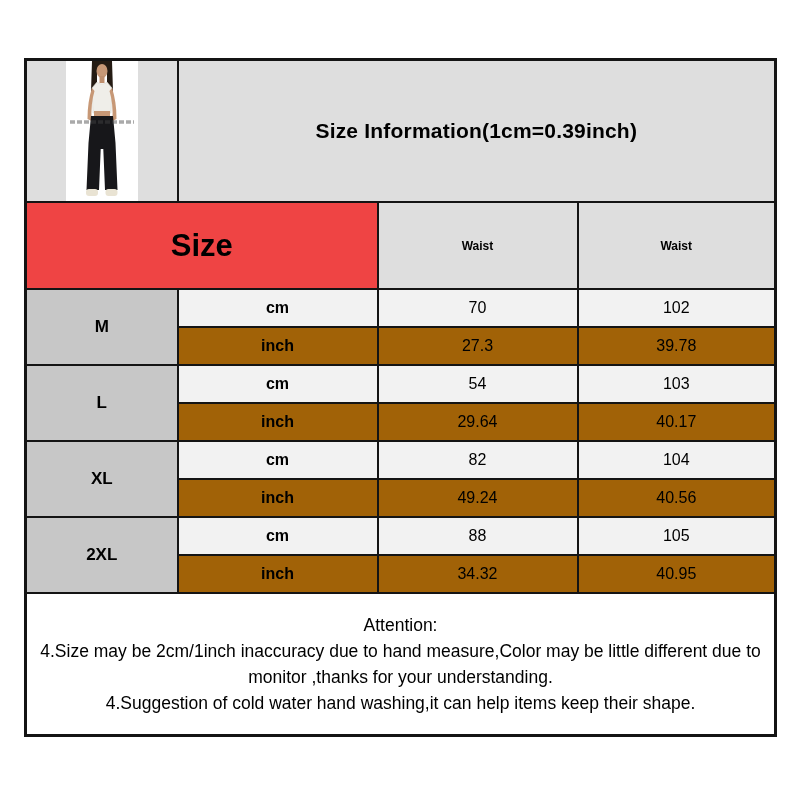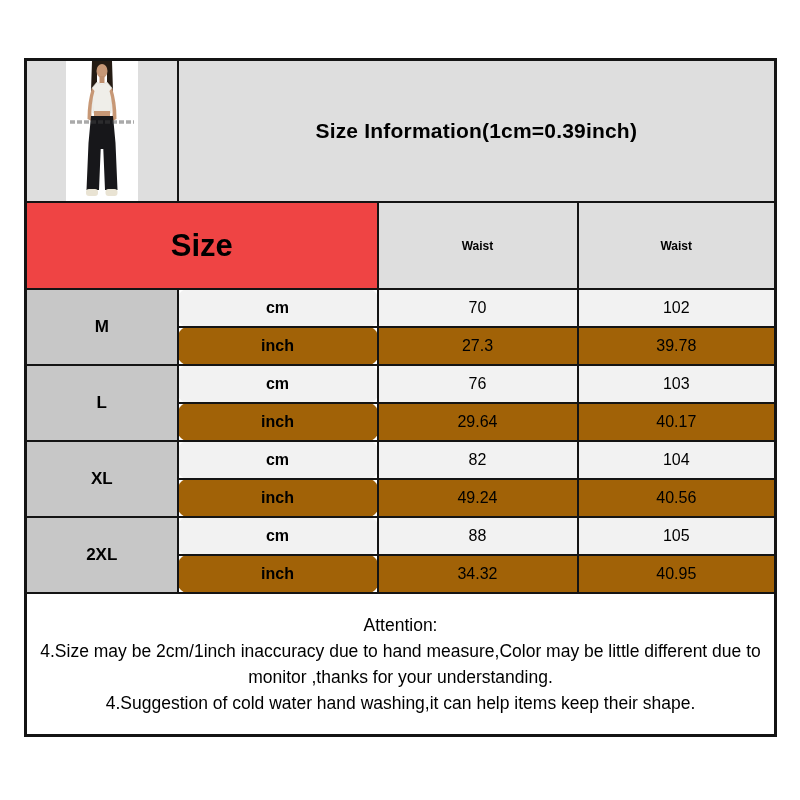--- a/index.html
+++ b/index.html
@@ -17,21 +17,21 @@
     overflow:hidden;
   }
   .img-cell{background:#dedede;height:140px;}
   .title-cell{background:#dedede;font-size:21px;font-weight:bold;letter-spacing:0.2px;}
   .size-head{background:#ef4444;font-size:31px;font-weight:bold;height:85px;}
   .col-head{background:#dedede;font-size:12px;font-weight:bold;}
   .size-label{background:#c7c7c7;font-size:17px;font-weight:bold;}
   tr.cm-row td.data{background:#f2f2f2;}
   tr.inch-row td.data{background:#a16207;}
   tr.cm-row, tr.inch-row{height:38px;}
-  .unit{font-weight:bold;font-size:16px;border-radius:10px;}
+  .unit{font-weight:bold;font-size:16px;}
   .val{font-size:16px;font-weight:normal;}
   .attention-cell{
     background:#ffffff;text-align:left;vertical-align:top;
     height:140px;padding:3px 8px 0 6px;
   }
   .attn-heading{font-size:17.5px;line-height:1.5;}
   .attn-line{font-size:17.5px;line-height:1.5;}
   .photo{
     width:72px;height:140px;margin:0 auto;background:#ffffff;position:relative;
   }
@@ -95,21 +95,21 @@
       </tr>
       <tr class="inch-row">
         <td class="data unit">inch</td>
         <td class="data val">27.3</td>
         <td class="data val">39.78</td>
       </tr>
 
       <tr class="cm-row">
         <td class="size-label" rowspan="2">L</td>
         <td class="data unit">cm</td>
-        <td class="data val">76</td>
+        <td class="data val">54</td>
         <td class="data val">103</td>
       </tr>
       <tr class="inch-row">
         <td class="data unit">inch</td>
         <td class="data val">29.64</td>
         <td class="data val">40.17</td>
       </tr>
 
       <tr class="cm-row">
         <td class="size-label" rowspan="2">XL</td>

